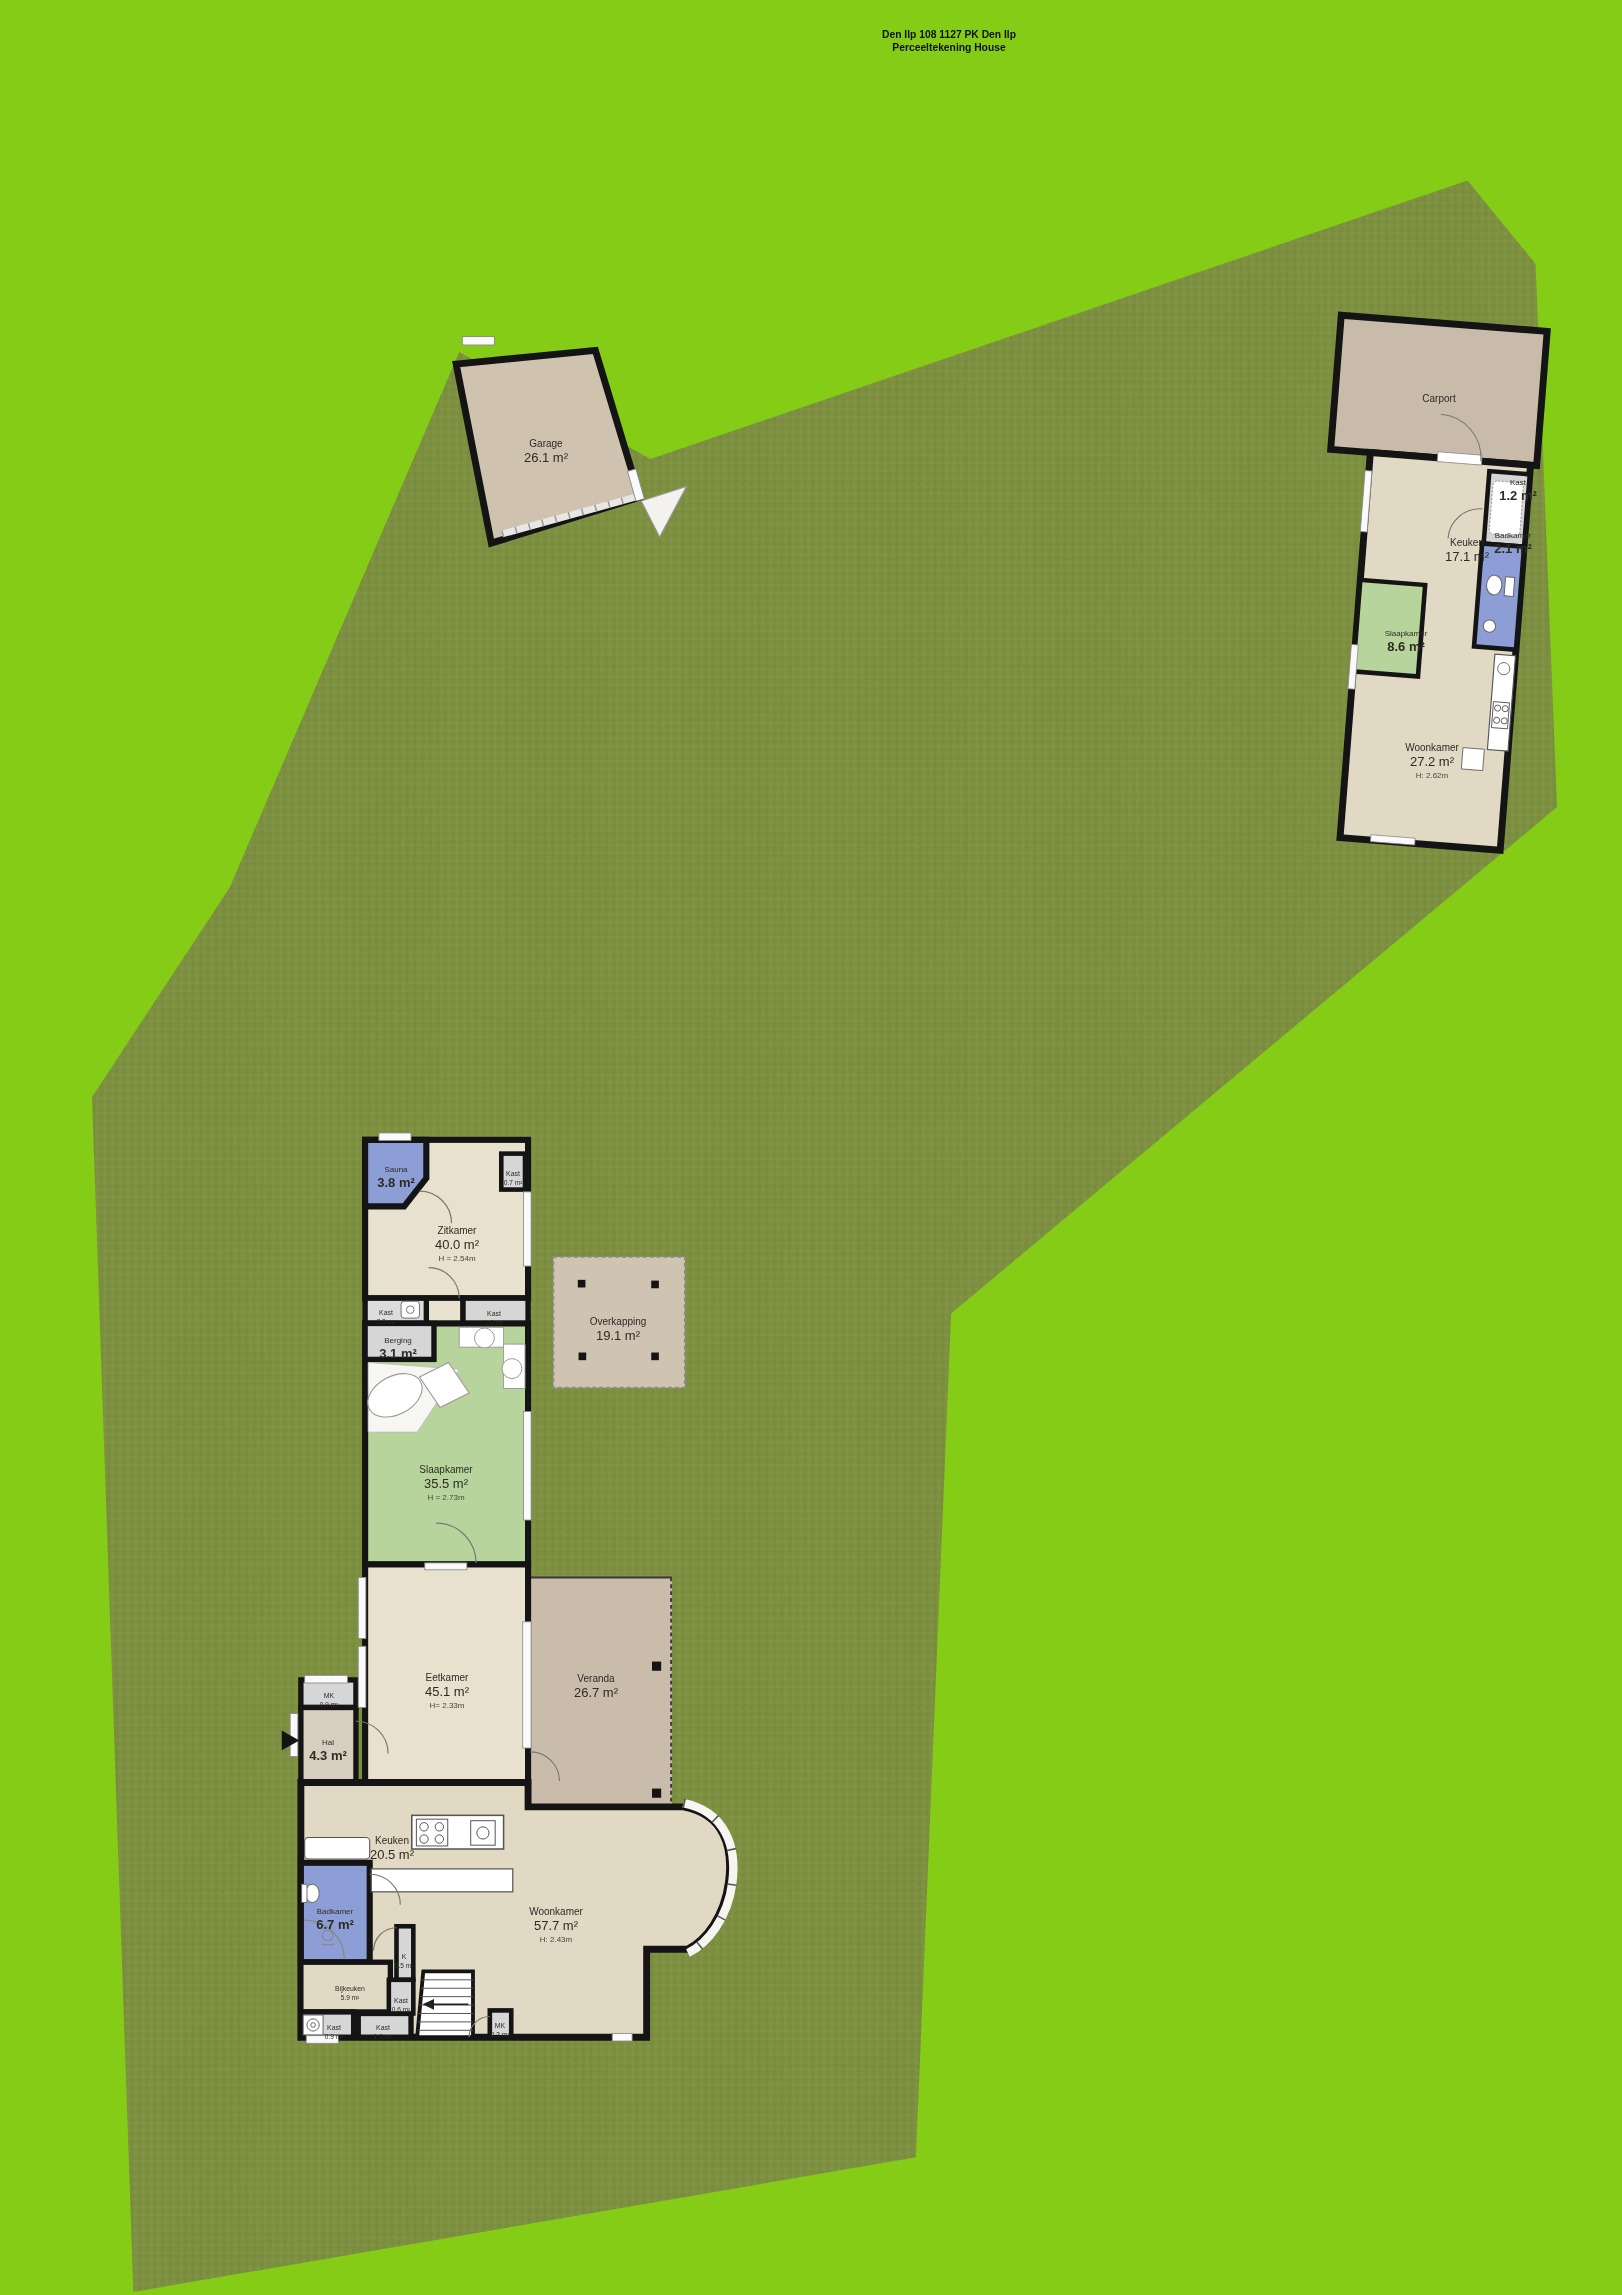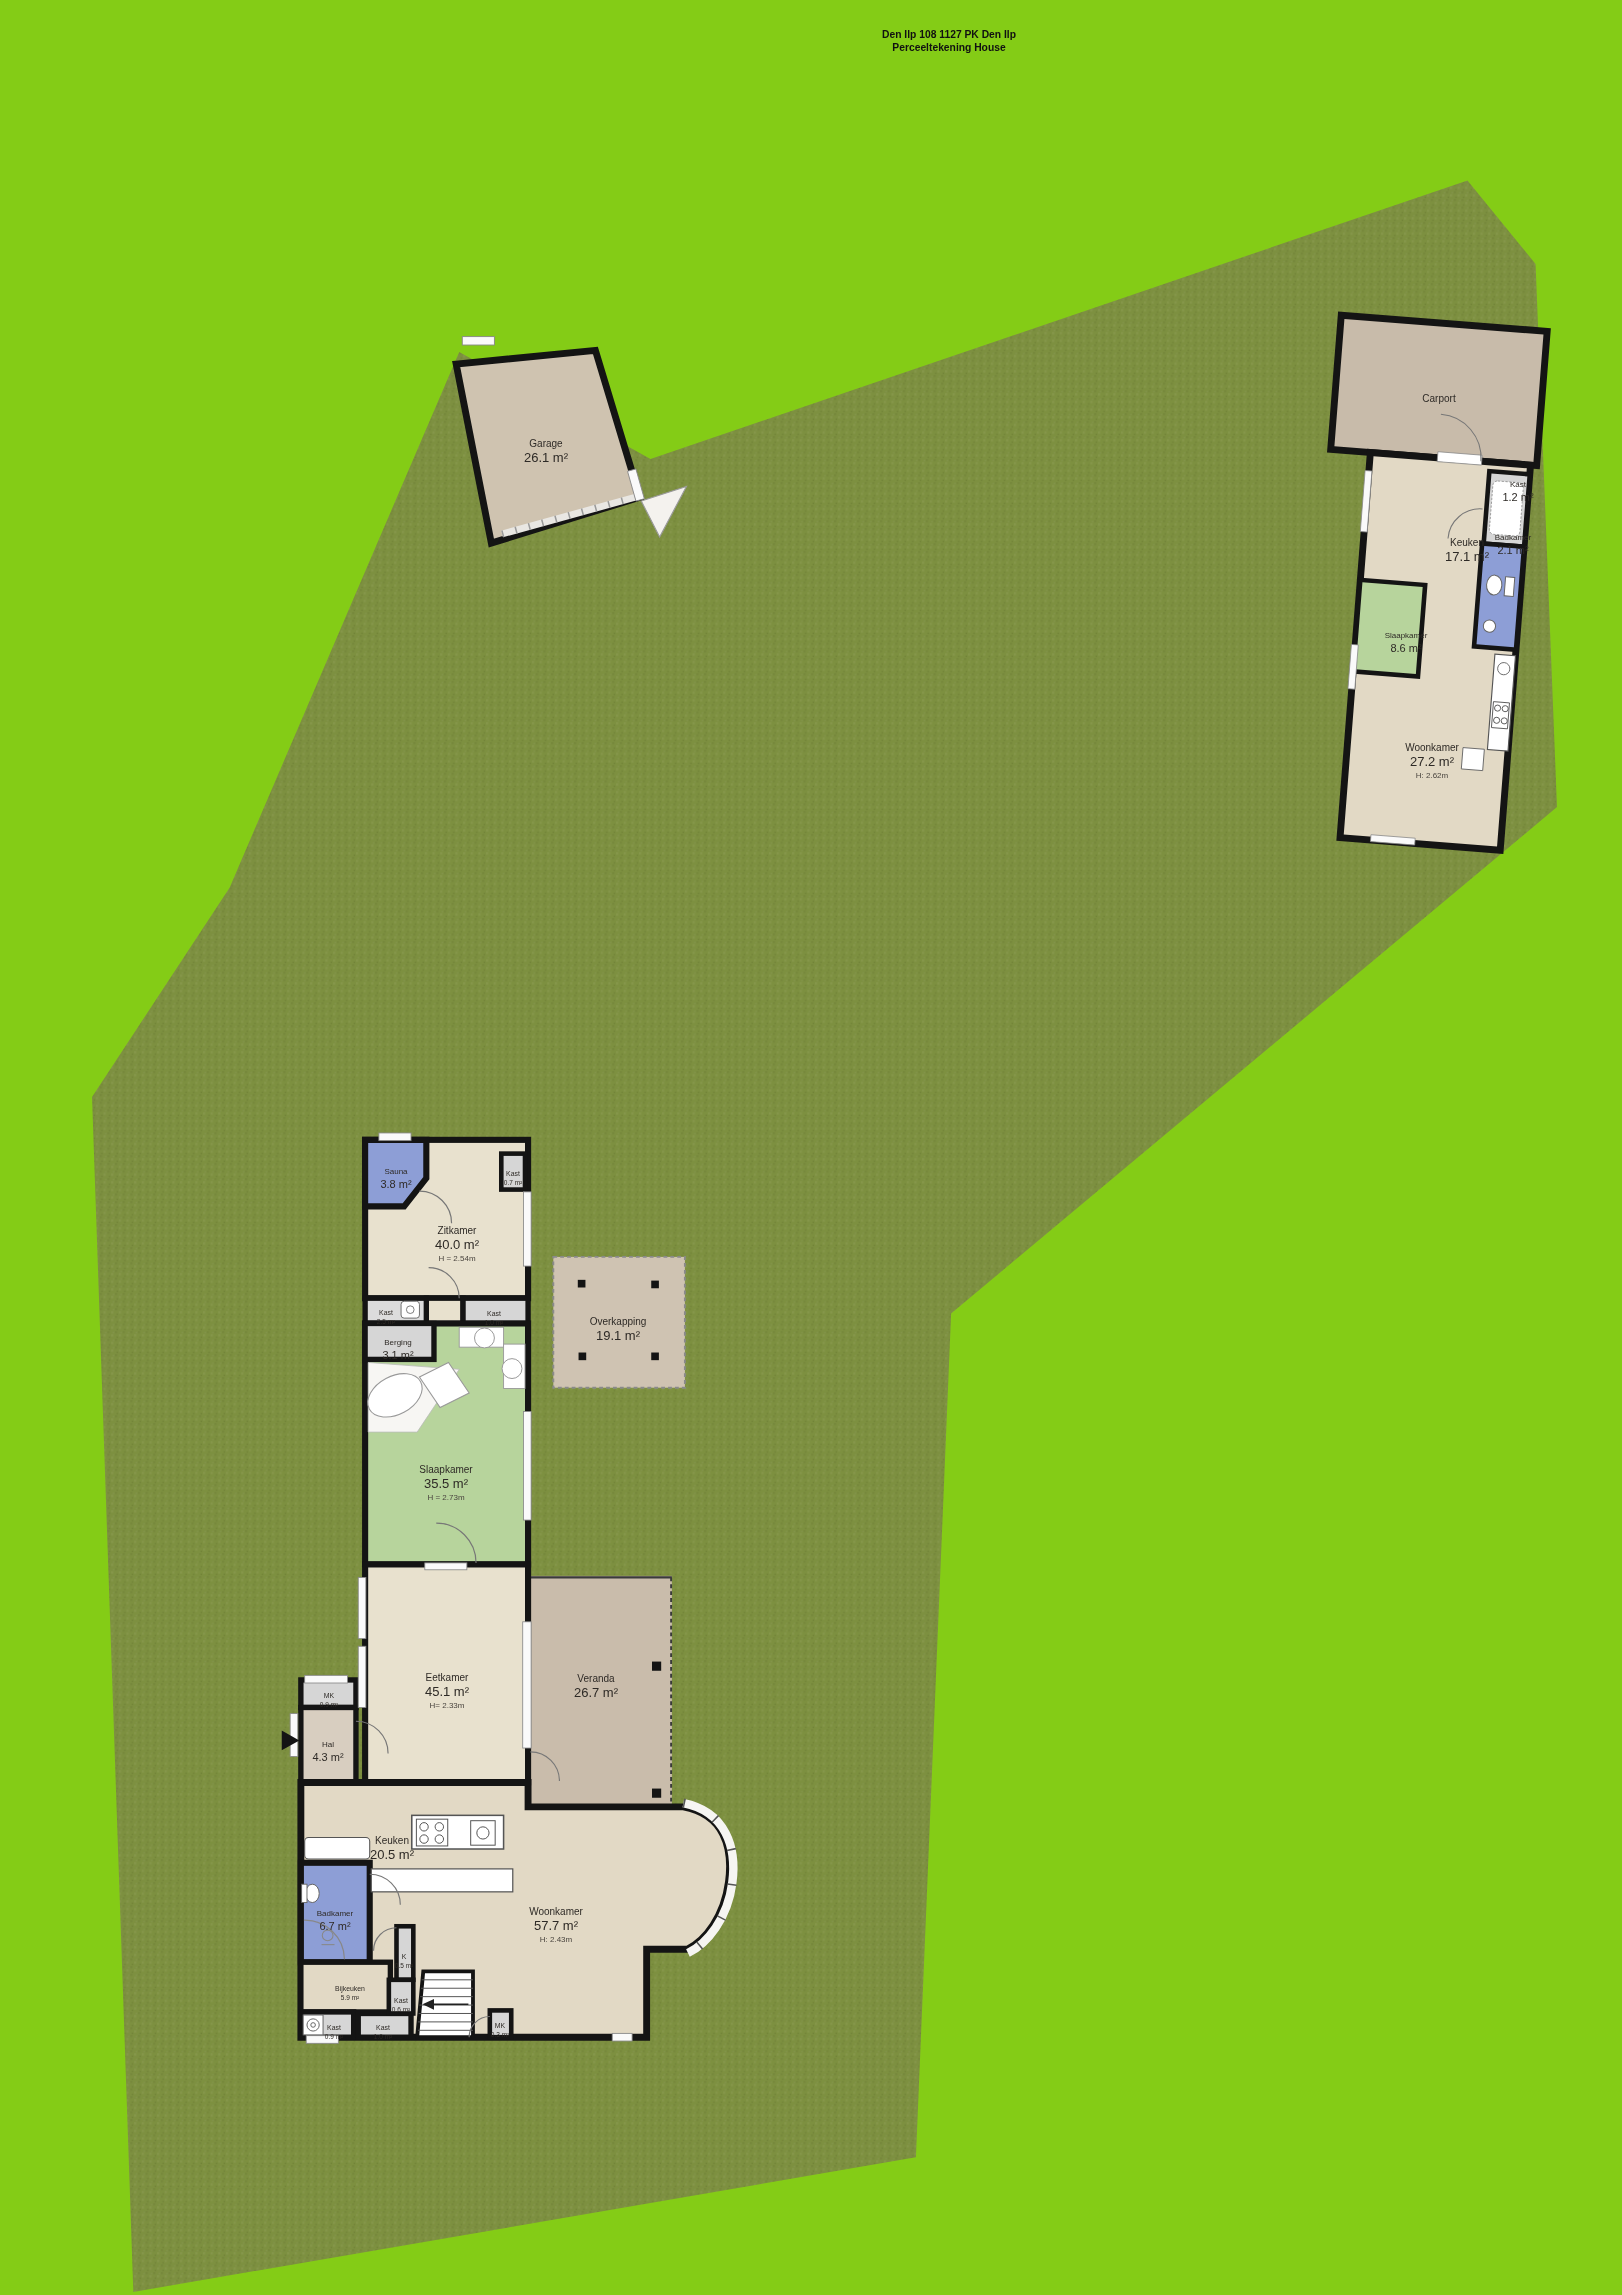--- a/index.html
+++ b/index.html
@@ -6,21 +6,21 @@
   #stage{position:relative;width:1623px;height:2295px;background:#84cc16;overflow:hidden;
          font-family:"Liberation Sans",sans-serif;}
   #plan-svg{position:absolute;left:0;top:0;}
   .lbl{position:absolute;transform:translate(-50%,-50%);text-align:center;color:#2e2a26;
        white-space:nowrap;line-height:1.3;pointer-events:none;margin-top:8px;}
   .lbl span{display:block;}
   .nm{font-size:10px;}
   .ar{font-size:13px;}
   .ht{font-size:8px;color:#4a453f;}
   .sm .nm{font-size:8px;}
-  .sm .ar{font-size:11px;}
+  .sm .ar{font-size:13px;font-weight:bold;}
   .xs .nm{font-size:6.9px;}
   .xs .ar{font-size:6.5px;}
   .title{position:absolute;transform:translate(-50%,0);text-align:center;color:#111;
          font-weight:bold;font-size:10.3px;line-height:1.35;}
   .title span{display:block;}
 </style>
 </head>
 <body>
 
 <div id="stage">

